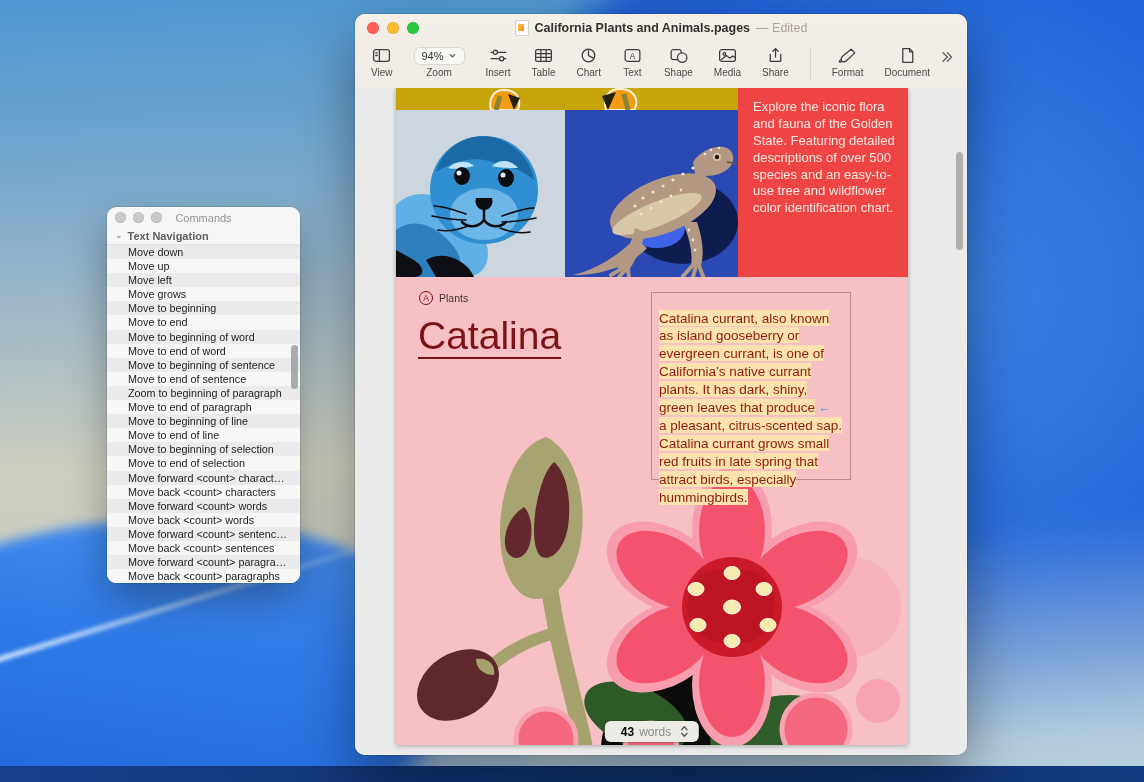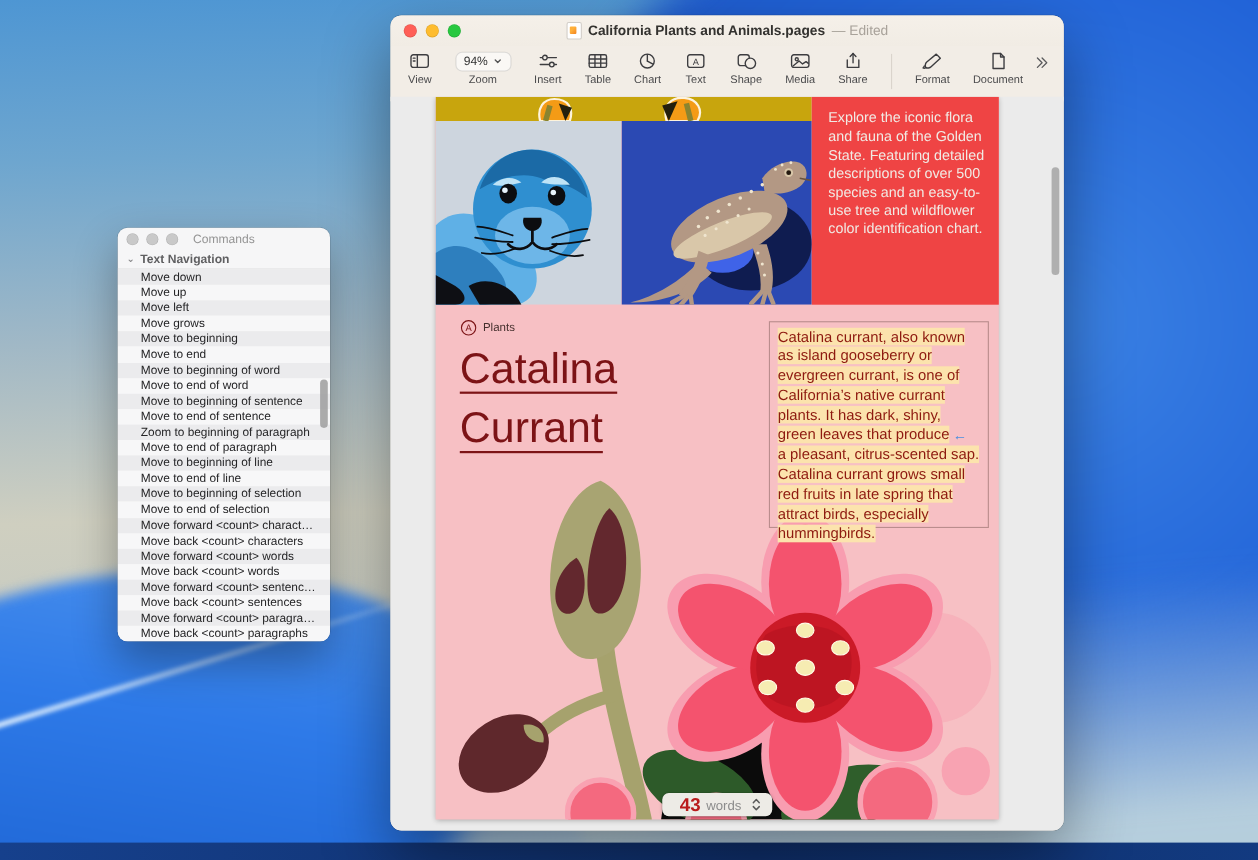--- a/index.html
+++ b/index.html
@@ -89,28 +89,28 @@
   .block-intro p{margin:0;font-size:13px;line-height:1.3;color:#f1eae4;}
   .section-pink{position:absolute;left:0;top:189px;width:512px;height:468px;}
   .badge-row{position:absolute;left:23px;top:14px;display:flex;align-items:center;gap:6px;}
   .a-badge{width:14px;height:14px;border:1.2px solid #7c1316;border-radius:50%;color:#7c1316;
     font-size:8.5px;display:flex;align-items:center;justify-content:center;box-sizing:border-box;}
   .badge-label{font-size:10.5px;color:#46302e;text-align:center;}
   .heading{position:absolute;left:22px;top:32px;margin:0;font-weight:normal;color:#7c1316;}
   .heading div{font-size:39px;line-height:54px;text-decoration:underline;
     text-decoration-thickness:2px;text-underline-offset:8px;}
   .textbox{position:absolute;left:255px;top:15px;width:200px;height:188px;box-sizing:border-box;
-    border:1px solid rgba(125,90,85,.5);padding:4px 7px;font-size:13.5px;line-height:1.33;color:#8e1a10;margin-left:48px;}
+    border:1px solid rgba(125,90,85,.5);padding:16px 7px;font-size:13.5px;line-height:1.33;color:#8e1a10;}
   .hl-mark{background:#fce3ad;box-decoration-break:clone;-webkit-box-decoration-break:clone;padding:.5px 0;}
   .break-arrow{color:#4a8fe0;margin-left:3px;font-size:13px;}
   .flower{position:absolute;inset:0;pointer-events:none;}
   .wordcount{position:absolute;left:50%;top:444px;transform:translateX(-50%);height:21px;
     display:flex;align-items:center;gap:5px;padding:0 10px 0 16px;border-radius:6px;
     background:#edebe6;box-shadow:0 0 0 .5px rgba(0,0,0,.12),0 1px 3px rgba(0,0,0,.25);z-index:3;}
-  .wc-num{font-size:17px;font-weight:bold;color:#b91c1c;}
+  .wc-num{font-size:12px;font-weight:bold;color:#000000;}
   .wc-label{font-size:12px;color:#8c8c8c;}
   .wc-stepper svg{width:9px;height:15px;stroke:#5a5a5a;stroke-width:1.5;fill:none;
     stroke-linecap:round;stroke-linejoin:round;margin-left:4px;display:block;}
   .pg-scrollbar{position:absolute;right:4px;top:64px;width:7px;height:98px;
     background:#a9a9a9;border-radius:3.5px;opacity:.9;}
 </style>
 </head>
 <body>
 
 <div class="desktop">
@@ -438,21 +438,20 @@
             </svg>
           </div>
 
           <div class="badge-row">
             <span class="a-badge">A</span>
             <span class="badge-label">Plants</span>
           </div>
 
           <h1 class="heading">
             <div>Catalina</div>
-            <div>Currant</div>
           </h1>
 
           <div class="textbox">
             <span class="hl-mark">Catalina currant, also known as island gooseberry or evergreen currant, is one of California’s native currant plants. It has dark, shiny, green leaves that produce</span><span class="break-arrow">←</span><br>
             <span class="hl-mark">a pleasant, citrus-scented sap. Catalina currant grows small red fruits in late spring that attract birds, especially hummingbirds.</span>
           </div>
 
           <div class="wordcount">
             <span class="wc-num">43</span>
             <span class="wc-label">words</span>

